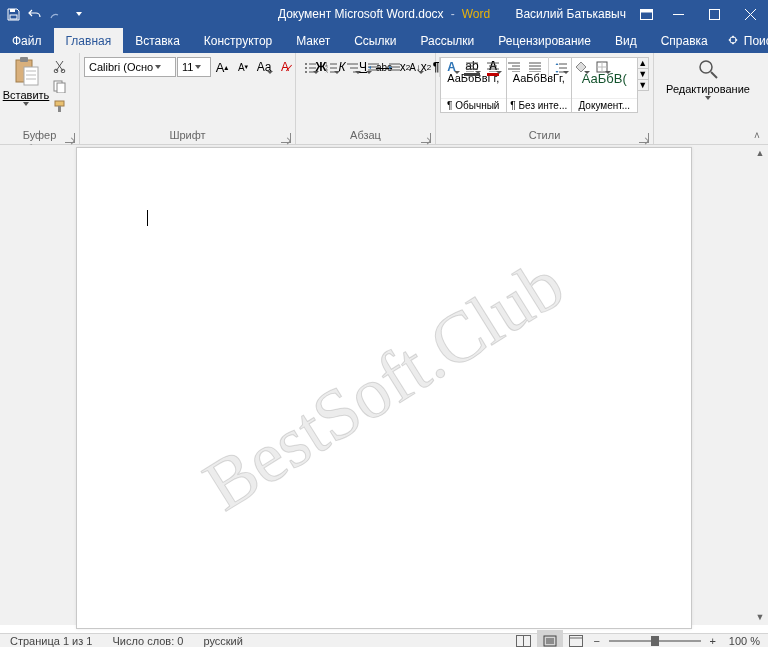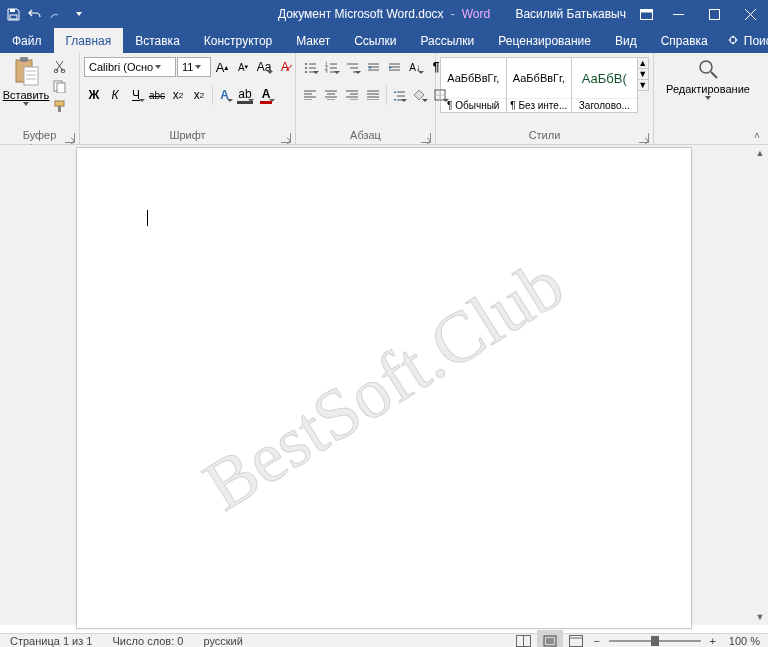--- a/index.html
+++ b/index.html
@@ -4,21 +4,21 @@
 <style>
 * { margin:0; padding:0; box-sizing:border-box; font-family:"Segoe UI",Tahoma,sans-serif; }
 body { width:768px; height:647px; background:#fff; overflow:hidden; position:relative; }
 
 
 .titlebar { height:28px; background:#2b579a; color:#fff; display:flex; align-items:center; font-size:12px; position:relative; }
 .qat { display:flex; gap:0; margin-left:2px; align-items:center; }
 .qat-btn { width:22px; height:28px; display:flex; align-items:center; justify-content:center; cursor:pointer; }
 .qat-btn svg { fill:#fff; }
 .title-center { position:absolute; left:50%; transform:translateX(-50%); display:flex; gap:7px; }
-.title-center .app { color:#f0abfc; }
+.title-center .app { color:#eab308; }
 .title-right { margin-left:auto; display:flex; align-items:center; gap:0; }
 .username { margin-right:6px; font-size:12px; }
 .winbtn { width:36px; height:28px; display:flex; align-items:center; justify-content:center; cursor:pointer; }
 .winbtn svg { stroke:#fff; fill:none; stroke-width:1; }
 .wopt { width:28px;height:28px;display:flex;align-items:center;justify-content:center; }
 
 
 .tabbar { height:25px; background:#2b579a; color:#fff; display:flex; align-items:stretch; font-size:12px; }
 .tab { padding:0 12px; display:flex; align-items:center; cursor:pointer; }
 .tab.file { background:#2b579a; }
@@ -33,21 +33,21 @@
 .group-body { flex:1; display:flex; align-items:flex-start; }
 .group-label { font-size:11px; color:#666; text-align:center; height:16px; line-height:14px; position:relative; }
 .group-label .launcher { position:absolute; right:0; bottom:1px; width:10px; height:10px; border:1px solid #888; border-left:none; border-top:none; }
 .group-label .launcher::after{content:"";position:absolute;right:0;bottom:0;width:4px;height:4px;border-right:1px solid #888;border-bottom:1px solid #888;transform:rotate(-45deg) translate(-1px,1px);}
 .paste-big { display:flex; flex-direction:column; align-items:center; width:44px; padding-top:2px; cursor:pointer; }
 .paste-big .label { font-size:11px; margin-top:2px;text-decoration:underline; }
 .small-col { display:flex; flex-direction:column; gap:2px; padding:2px 2px; }
 .small-btn { width:18px; height:18px; display:flex; align-items:center; justify-content:center; cursor:pointer; }
 
 
-.font-rows { display:flex; flex-direction:column; gap:8px; padding-top:2px;justify-content:space-between; }
+.font-rows { display:flex; flex-direction:row; gap:16px; padding-top:2px;justify-content:space-between; }
 .row { display:flex; gap:1px; align-items:center; }
 .combo { height:20px; border:1px solid #ababab; background:#fff; font-size:11px; display:flex; align-items:center; padding:0 2px 0 4px; cursor:pointer; }
 .combo .arrow { margin-left:2px; }
 .rb { width:20px; height:20px; display:flex; align-items:center; justify-content:center; font-size:12px; cursor:pointer; position:relative; }
 .rb.sep { border-left:1px solid #d4d4d4; margin-left:2px; padding-left:2px; width:22px; }
 .dd::after { content:""; position:absolute; right:1px; bottom:3px; width:0;height:0;border-left:3px solid transparent;border-right:3px solid transparent;border-top:3px solid #555; }
 
 
 
 .styles-body { display:flex; gap:0; padding-top:2px; }
@@ -365,21 +365,21 @@
       <div class="style-item">
         <div class="prev">АаБбВвГг,</div>
         <div class="sname">¶ Обычный</div>
       </div>
       <div class="style-item">
         <div class="prev">АаБбВвГг,</div>
         <div class="sname">¶ Без инте...</div>
       </div>
       <div class="style-item">
         <div class="prev" style="color:#14532d;font-size:13px">АаБбВ(</div>
-        <div class="sname">Заголово...</div>
+        <div class="sname">Документ...</div>
       </div>
       <div class="style-scroll">
         <div>▲</div>
         <div>▼</div>
         <div>▼</div>
       </div>
     </div>
     <div class="group-label"><span>Стили</span><span class="launcher"></span></div>
   </div>
 

